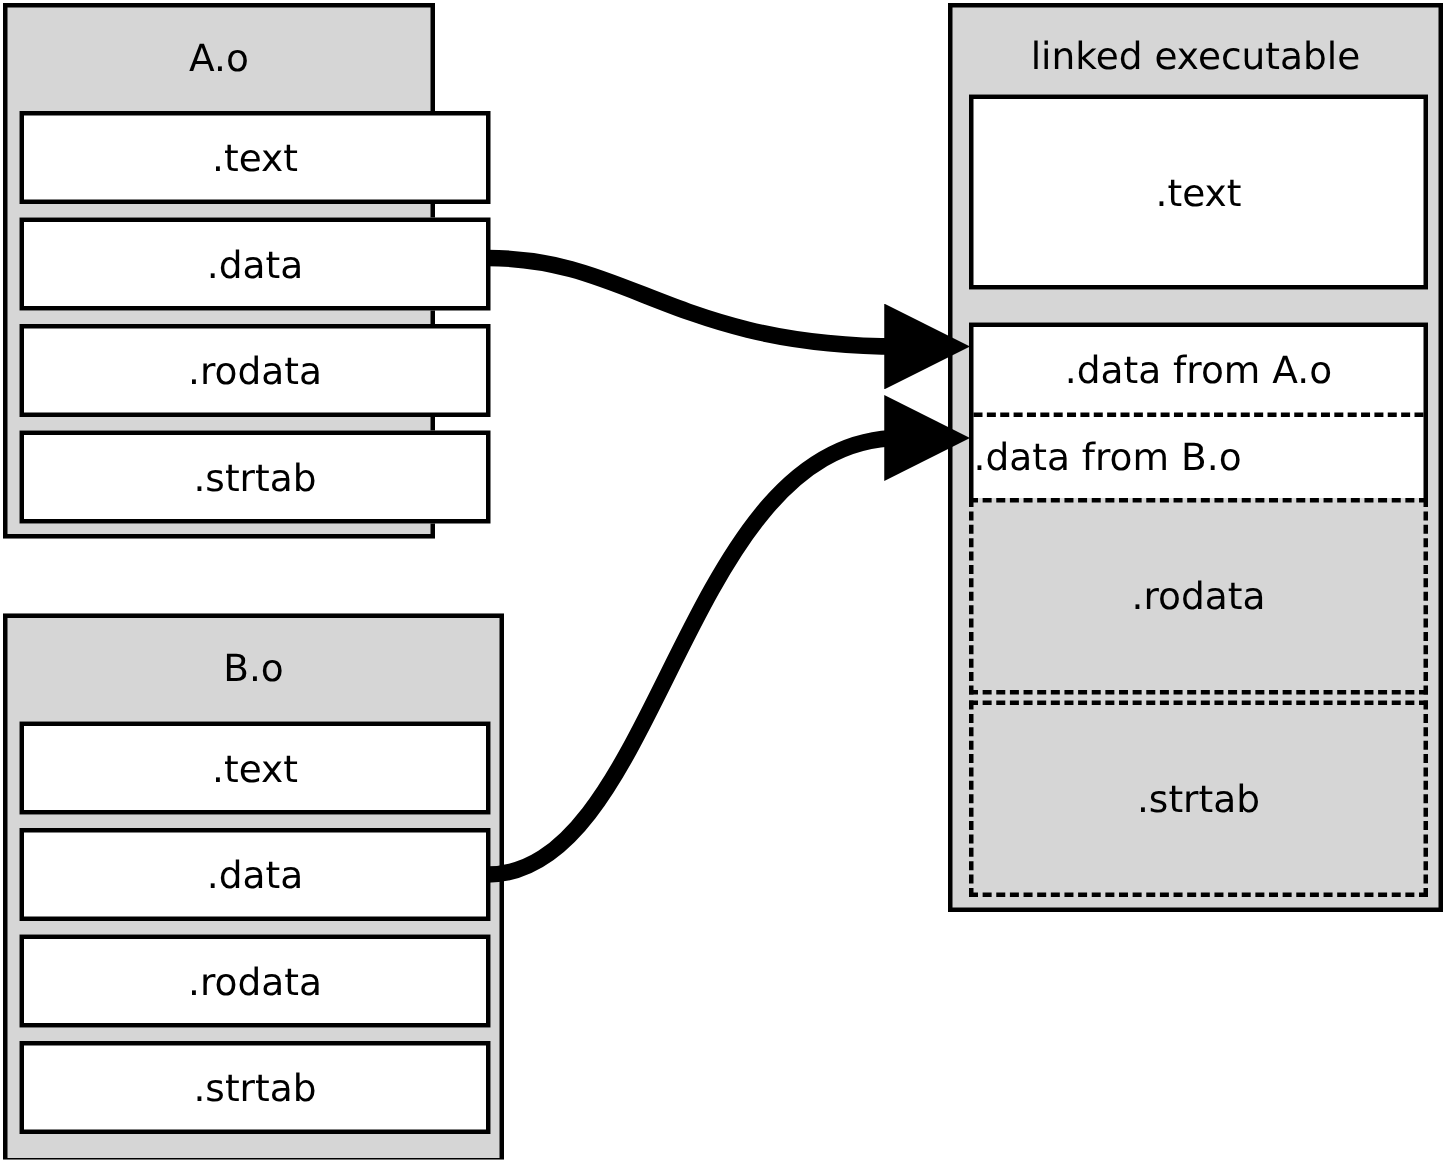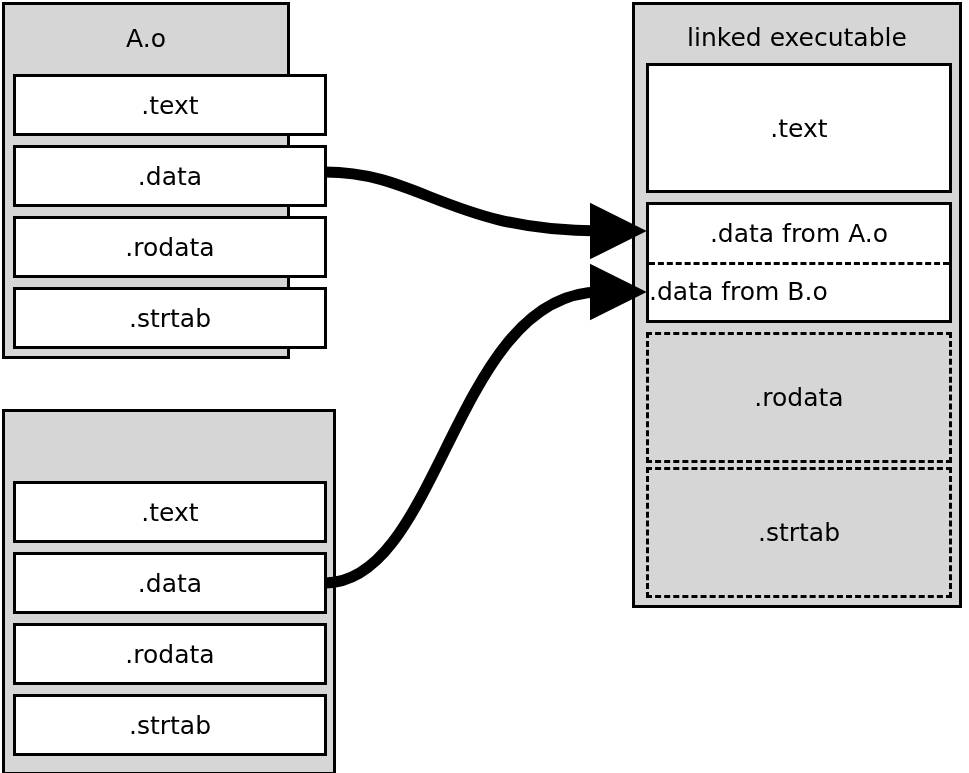--- a/index.html
+++ b/index.html
@@ -102,20 +102,21 @@
     <div class="section-box" style="left:8px; top:211px; width:314px; height:62px;">
       <span class="section-label">.rodata</span>
     </div>
 
     <div class="section-box" style="left:8px; top:282px; width:314px; height:62px;">
       <span class="section-label">.strtab</span>
     </div>
   </div>
 
   <div class="module-box" style="left:2px; top:409px; width:334px; height:366px;">
+    <div class="module-title" style="top:21px;">B.o</div>
 
     <div class="section-box" style="left:8px; top:69px; width:314px; height:62px;">
       <span class="section-label">.text</span>
     </div>
 
     <div class="section-box" style="left:8px; top:140px; width:314px; height:62px;">
       <span class="section-label">.data</span>
     </div>
 
     <div class="section-box" style="left:8px; top:211px; width:314px; height:62px;">
@@ -127,21 +128,21 @@
     </div>
   </div>
 
   <div class="module-box" style="left:632px; top:2px; width:330px; height:606px;text-decoration:underline;">
     <div class="module-title" style="top:20px;">linked executable</div>
 
     <div class="section-box" style="left:11px; top:58px; width:306px; height:130px;">
       <span class="section-label">.text</span>
     </div>
 
-    <div class="section-box" style="left:11px; top:197px; width:306px; height:121px; display:block;">
+    <div class="section-box" style="left:11px; top:210px; width:306px; height:121px; display:block;">
 
       <div style="position:absolute; left:0; top:0; right:0; height:57px; display:flex; align-items:center; justify-content:center;">
         <span class="section-label">.data from A.o</span>
       </div>
 
       <div class="dashed-split" style="left:0; right:0; top:57px;"></div>
 
       <div style="position:absolute; left:0; top:58px; right:0; bottom:0; display:flex; align-items:center; ">
         <span class="section-label">.data from B.o</span>
       </div>

